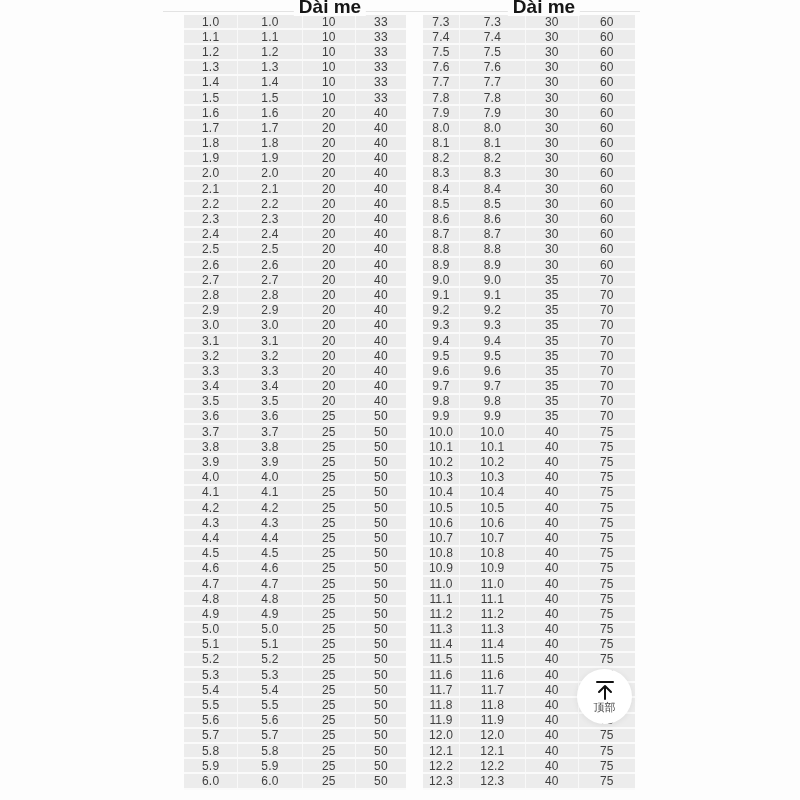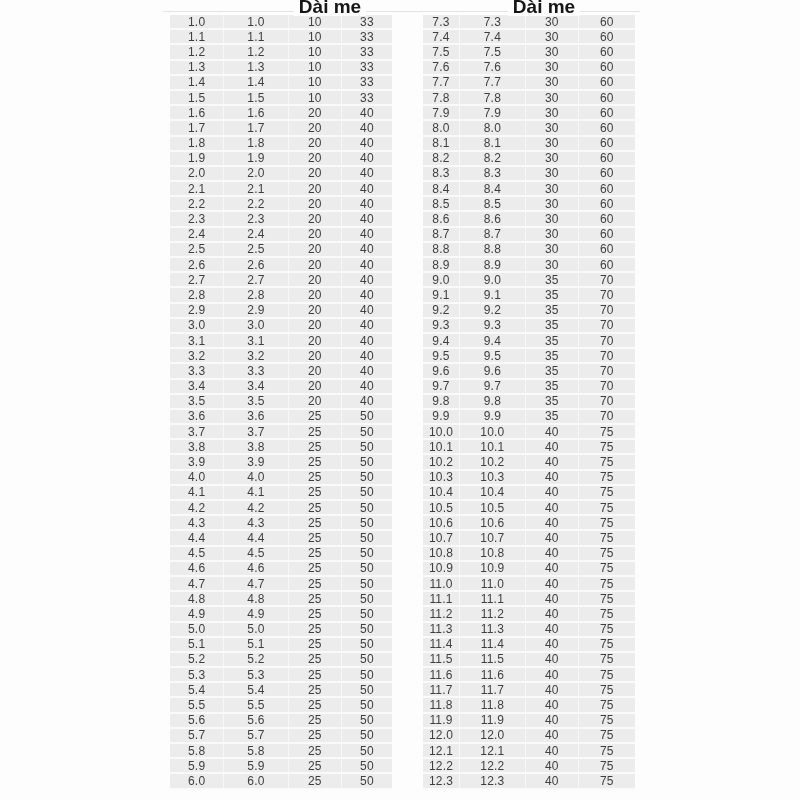--- a/index.html
+++ b/index.html
@@ -4,21 +4,21 @@
 <style>
   html,body{margin:0;padding:0;}
   body{font-family:"Liberation Sans",sans-serif;background:#fff;}
   .page{position:relative;width:800px;height:800px;background:#fdfdfd;overflow:hidden;}
   .top-rule{position:absolute;left:163px;top:11px;width:477px;height:1px;background:#e3e3e3;}
   .table-title{position:absolute;top:-2px;transform:translateX(-50%);font-size:19px;font-weight:600;
     color:#161616;background:#fdfdfd;padding:0 5px;line-height:18px;z-index:2;white-space:nowrap;}
   .title-left{left:330px;}
   .title-right{left:544px;}
   .data-table{position:absolute;top:15px;}
-  .table-left{left:170px;width:222px;}
+  .table-left{left:184px;width:222px;}
   .table-right{left:423px;width:212px;}
   .trow{display:flex;height:15.2px;box-sizing:border-box;background:#ececec;border-bottom:2px solid #fafafa;}
   .tcell{display:flex;align-items:center;justify-content:center;box-sizing:border-box;
     font-size:12px;color:#3f3f3f;letter-spacing:0.2px;}
   .tcell + .tcell{border-left:1px solid rgba(250,250,250,0.85);}
   .back-to-top{position:absolute;left:577px;top:669px;width:55px;height:55px;border-radius:50%;
     background:#fff;border:none;box-shadow:0 1px 6px rgba(0,0,0,0.07);display:flex;flex-direction:column;
     align-items:center;justify-content:center;z-index:3;cursor:pointer;padding:0;}
   .btt-icon{display:block;height:20px;}
   .btt-label{font-size:11px;color:#4a4a4a;line-height:12px;margin-top:1px;font-family:"Liberation Sans",sans-serif;}
@@ -645,14 +645,24 @@
         <div class="tcell" style="width: 27%;">75</div>
       </div>
       <div class="trow">
         <div class="tcell" style="width: 17%;">12.3</div>
         <div class="tcell" style="width: 31%;">12.3</div>
         <div class="tcell" style="width: 25%;">40</div>
         <div class="tcell" style="width: 27%;">75</div>
       </div>
     </div>
 
+  <button class="back-to-top">
+    <span class="btt-icon">
+      <svg width="22" height="20" viewBox="0 0 22 20" aria-hidden="true">
+        <path d="M3 2 H19" stroke="#111" stroke-width="2" fill="none" stroke-linecap="round"></path>
+        <path d="M11 19 V7" stroke="#111" stroke-width="2" fill="none" stroke-linecap="round"></path>
+        <path d="M5 12 L11 6 L17 12" stroke="#111" stroke-width="2" fill="none" stroke-linecap="round" stroke-linejoin="round"></path>
+      </svg>
+    </span>
+    <span class="btt-label">顶部</span>
+  </button>
 
 </div>
 
 </body></html>

